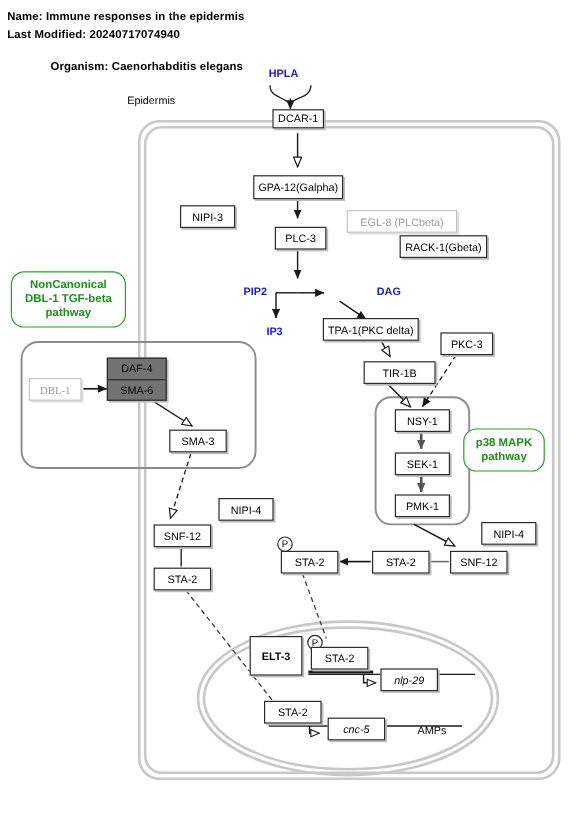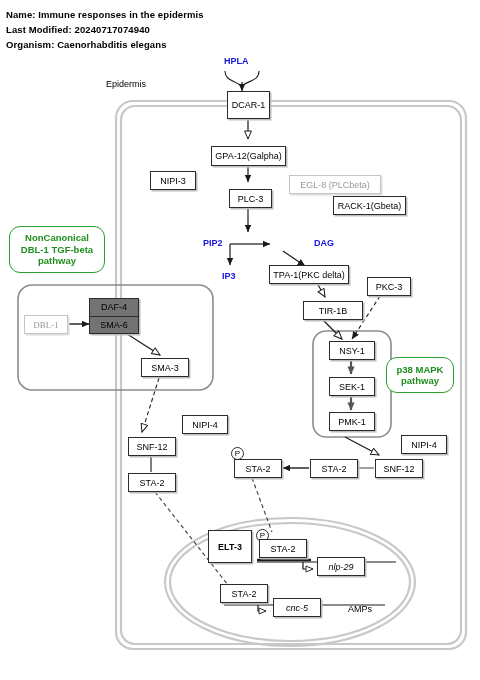--- a/index.html
+++ b/index.html
@@ -24,21 +24,21 @@
     position: absolute;
     left: 6px;
     font-size: 9.5px;
     font-weight: bold;
     color: #000000;
     white-space: nowrap;
     letter-spacing: 0.1px;
   }
   #meta-name { top: 9px; }
   #meta-modified { top: 24px; }
-  #meta-organism { top: 39px; }
+  #meta-organism { top: 50px; margin-left: 36px; }
 
   .node {
     position: absolute;
     box-sizing: border-box;
     border: 1px solid #2b2b2b;
     background: #ffffff;
     color: #000000;
     font-size: 9px;
     display: flex;
     align-items: center;
@@ -226,21 +226,21 @@
 <div class="metabolite" style="left:203px; top:238px;">PIP2</div>
 <div class="metabolite" style="left:278px; top:238px;padding-left:36px;">DAG</div>
 <div class="metabolite" style="left:222px; top:271px;">IP3</div>
 
 <div class="pathlabel" style="left:9px; top:226px; width:96px; height:47px;">NonCanonical
 DBL-1 TGF-beta
 pathway</div>
 <div class="pathlabel" style="left:386px; top:357px; width:68px; height:36px;">p38 MAPK
 pathway</div>
 
-<div class="node" style="left:227px; top:91px; width:43px; height:28px;">DCAR-1</div>
+<div class="node" style="left:227px; top:91px; width:43px; height:16px;">DCAR-1</div>
 
 <div class="node" style="left:211px; top:146px; width:75px; height:20px;">GPA-12(Galpha)</div>
 
 <div class="node" style="left:229px; top:189px; width:43px; height:19px;">PLC-3</div>
 
 <div class="node" style="left:150px; top:171px; width:46px; height:19px;">NIPI-3</div>
 
 <div class="node" style="left:333px; top:148px; width:73px; height:19px;margin-top:48px;">RACK-1(Gbeta)</div>
 
 <div class="node gray" style="left:289px; top:175px; width:92px; height:19px;">EGL-8 (PLCbeta)</div>

